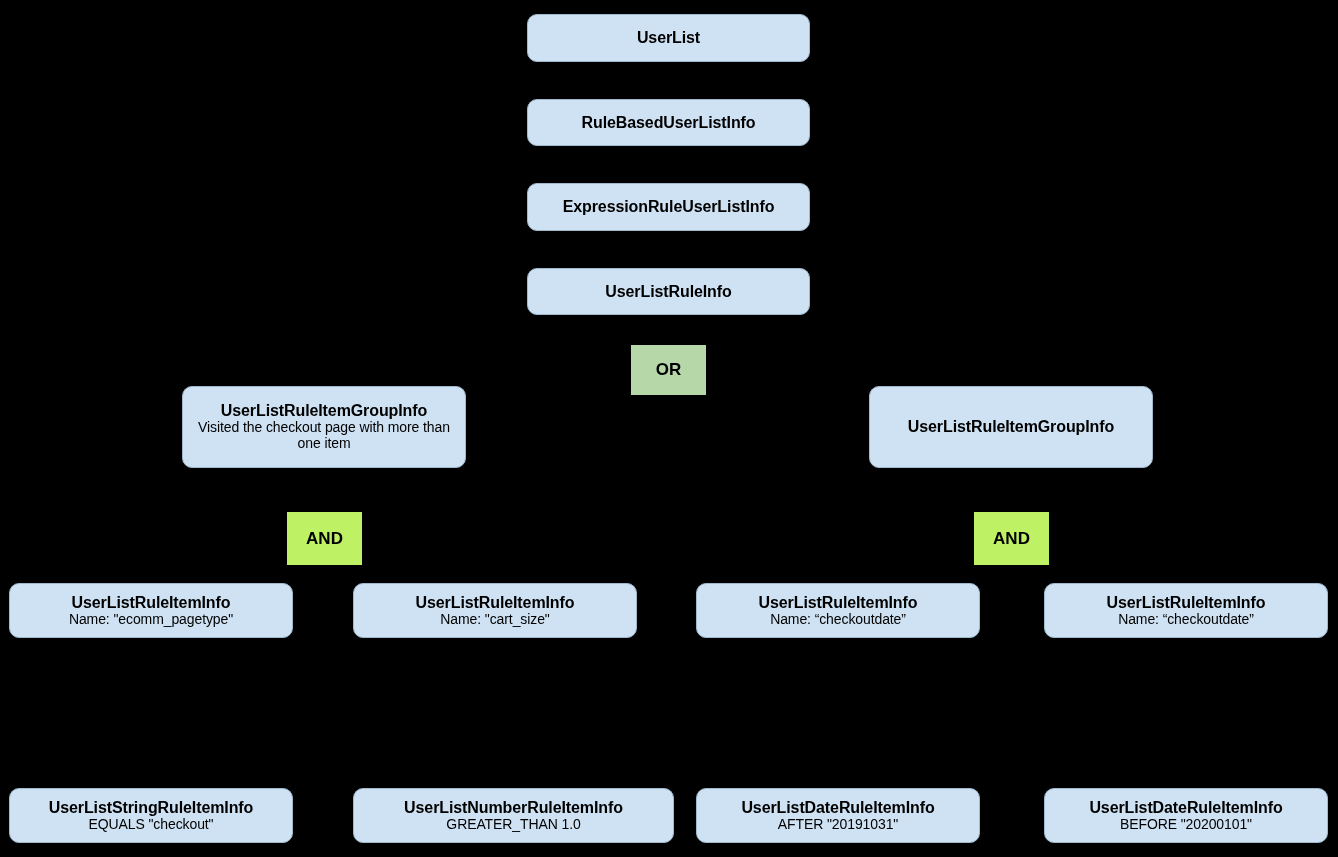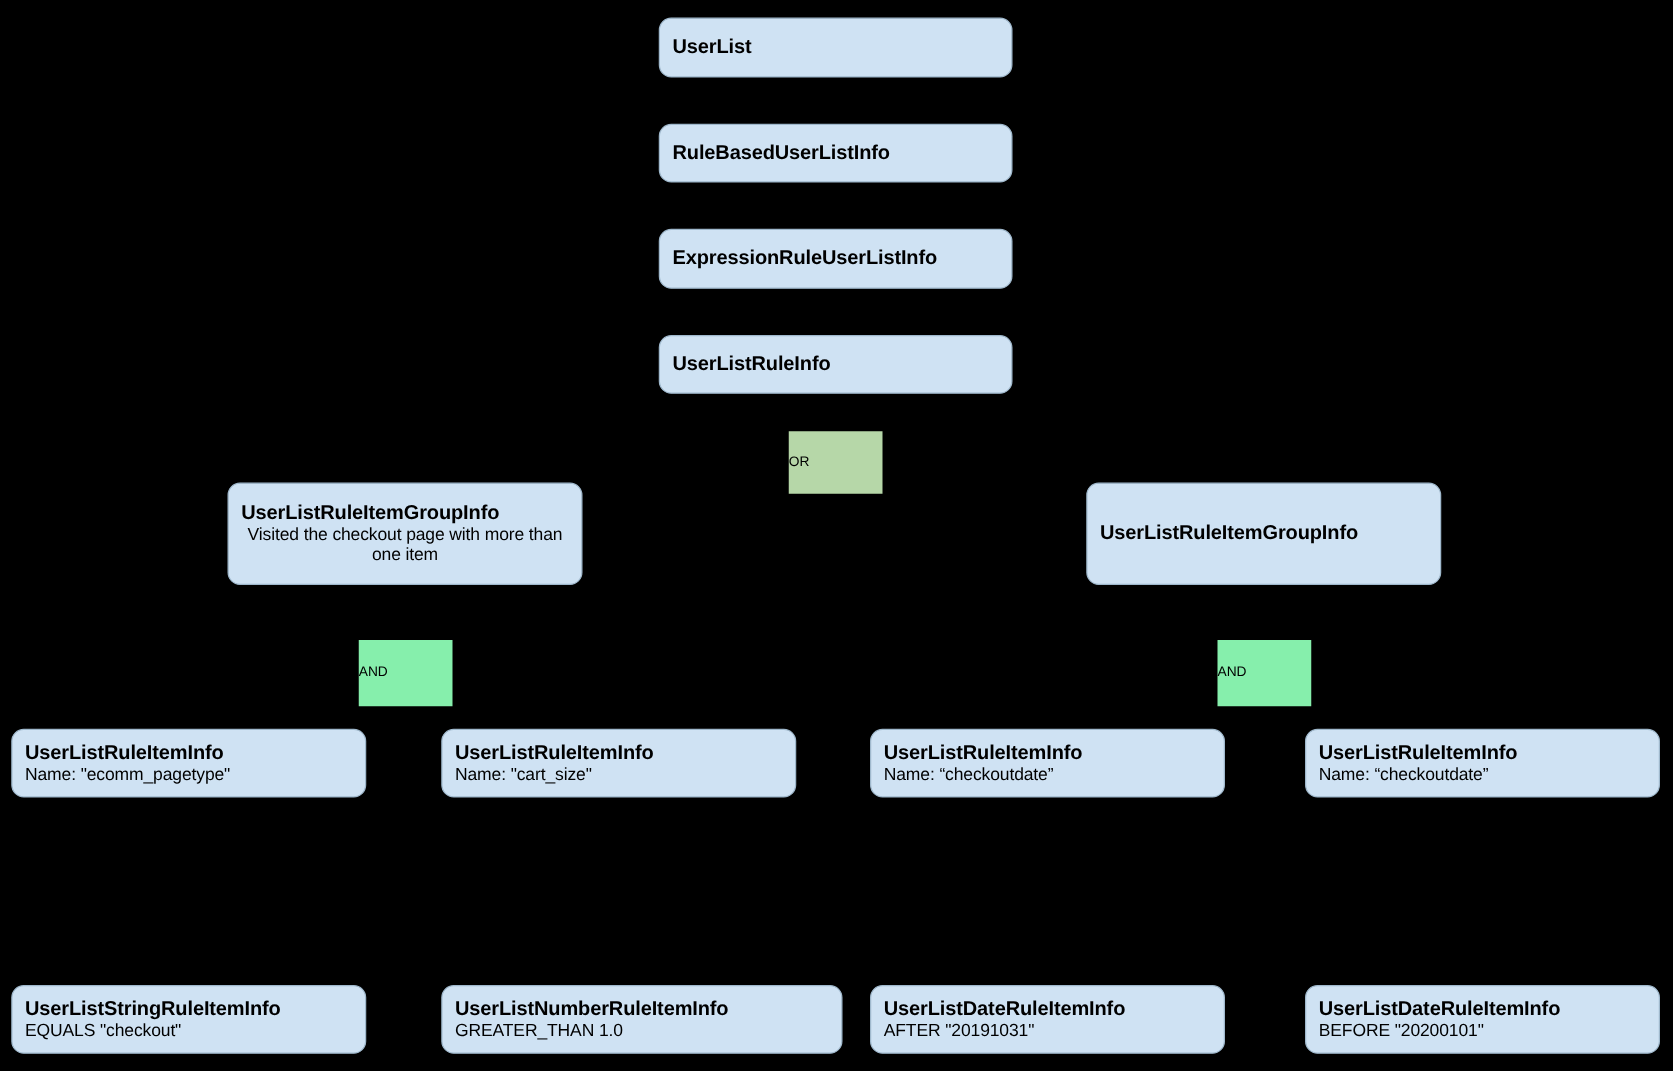--- a/index.html
+++ b/index.html
@@ -16,21 +16,21 @@
     width: 1338px;
     height: 857px;
     background: #000000;
     overflow: hidden;
   }
   .node {
     position: absolute;
     box-sizing: border-box;
     display: flex;
     flex-direction: column;
-    align-items: flex-start;
+    align-items: center;
     justify-content: center;
     text-align: center;
     line-height: 1.12;
     color: #000000;
   }
   
   .entity {
     background: #cfe2f3;
     border: 1px solid #9fb8cc;
     border-radius: 10px;
@@ -53,25 +53,25 @@
   .op {
     border-radius: 0;
     border: none;
     font-weight: bold;
     font-size: 15px;
   }
   .op-or {
     background: #b6d7a8;
   }
   .op-and {
-    background: #86efac;
+    background: #bef264;
   }
   .op .title {
-    font-weight: normal;
-    font-size: 11px;
+    font-weight: bold;
+    font-size: 17px;
     white-space: nowrap;
   }
   
   .edge {
     position: absolute;
     background: #000000;
     width: 2px;
   }
 </style>
 </head>

